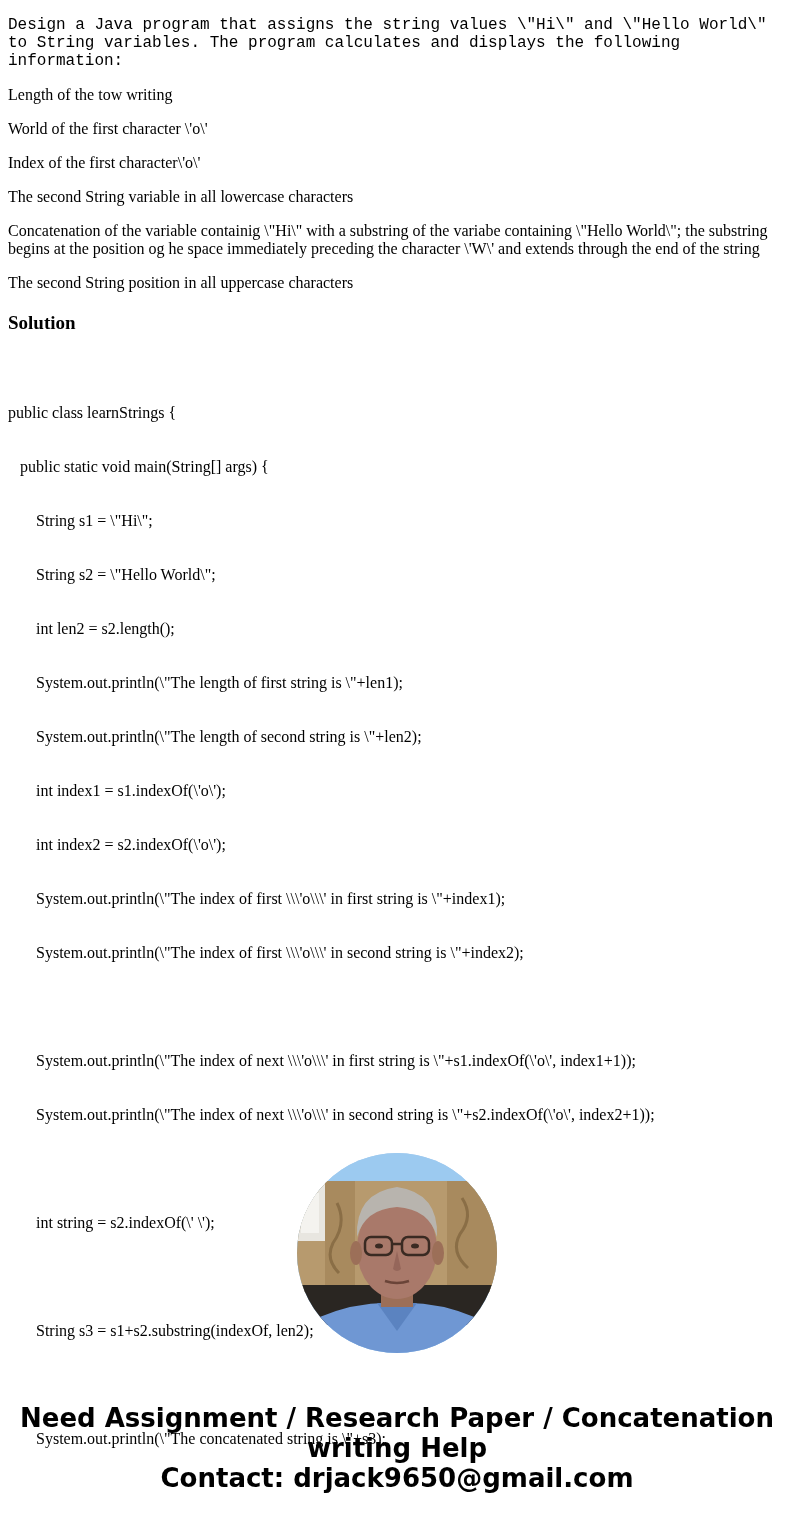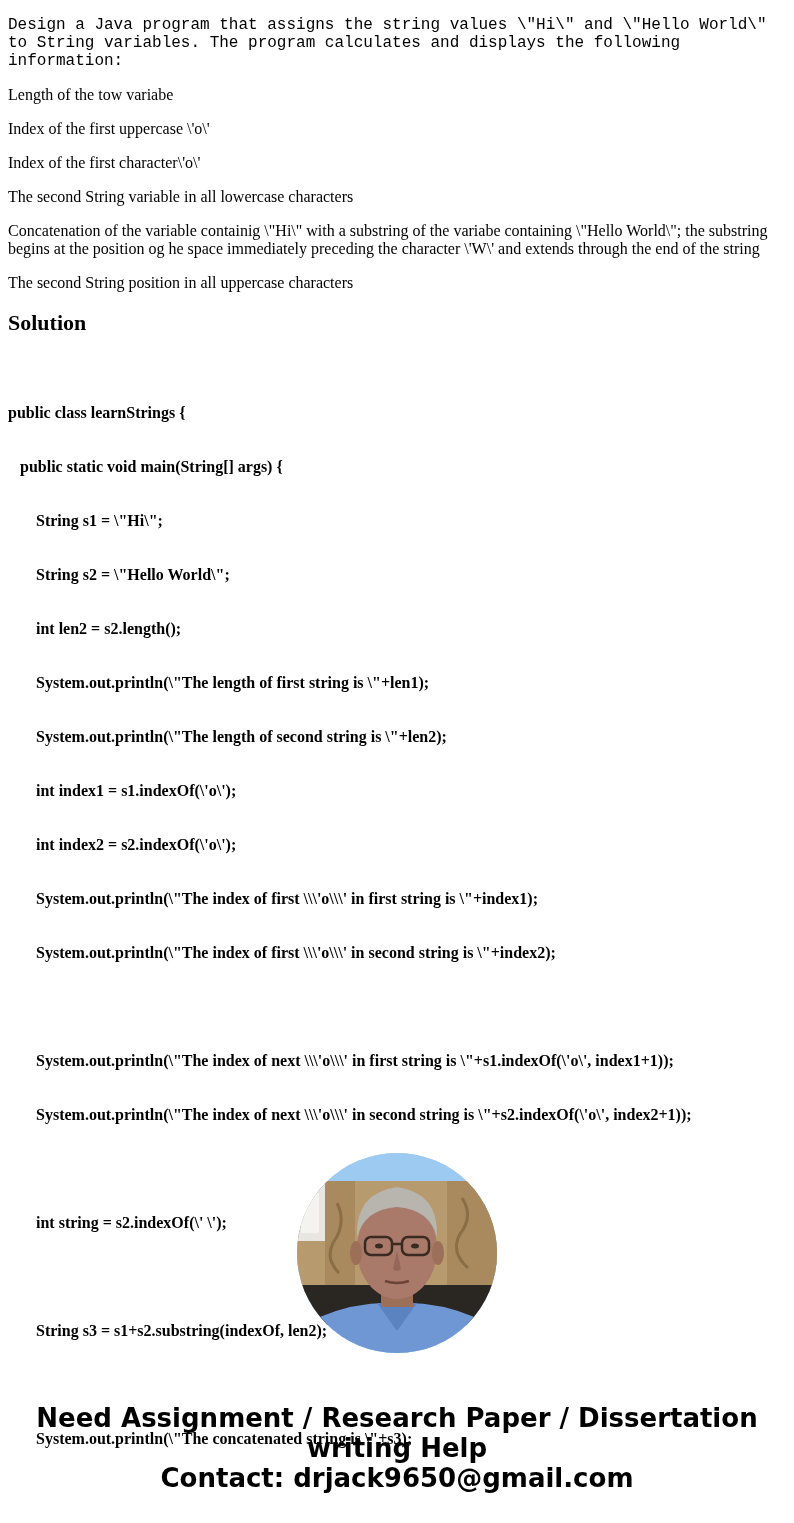--- a/index.html
+++ b/index.html
@@ -12,33 +12,33 @@
       position: relative;
     }
     .content { padding: 8px 8px 0 8px; }
     .question p {
       margin: 0 0 16px 0;
       line-height: 18px;
     }
     .question p.first { margin-top: 8px; font-family: Liberation Mono, monospace; }
     h3.solution-heading {
       font-family: "Liberation Serif", serif;
-      font-size: 22px;
+      font-size: 19px;
       font-weight: bold;
       margin: 20px 0 8px 0;
       line-height: 22px;
     }
     .code-block {
       margin-top: 34px;
       white-space: pre;
       line-height: 18px;
       font-family: "Liberation Serif", serif;
       font-size: 16px;
     }
-    .code-line { display: block; min-height: 18px; font-weight: bold; }
+    .code-line { display: block; min-height: 18px; }
     .avatar-wrap {
       position: absolute;
       left: 297px;
       top: 1153px;
       width: 200px;
       height: 200px;
     }
     .avatar {
       width: 200px;
       height: 200px;
@@ -60,22 +60,22 @@
       color: #000000;
     }
     .footer div { display: block; }
   </style>
 </head>
 <body>
 
 <div class="content">
   <div class="question">
     <p class="first">Design a Java program that assigns the string values \"Hi\" and \"Hello World\" to String variables. The program calculates and displays the following information:</p>
-    <p>Length of the tow variabe</p>
-    <p>Index of the first uppercase \'o\'</p>
+    <p>Length of the tow writing</p>
+    <p>World of the first character \'o\'</p>
     <p>Index of the first character\'o\'</p>
     <p>The second String variable in all lowercase characters</p>
     <p>Concatenation of the variable containig \"Hi\" with a substring of the variabe containing \"Hello World\"; the substring begins at the position og he space immediately preceding the character \'W\' and extends through the end of the string</p>
     <p>The second String position in all uppercase characters</p>
   </div>
 
   <h3 class="solution-heading">Solution</h3>
 
   <div class="code-block">
     <span class="code-line">public class learnStrings {</span>
@@ -148,16 +148,16 @@
       <ellipse cx="118" cy="93" rx="4" ry="2.5" fill="#3a2a22"></ellipse>
 
       <path d="M100 98 L96 116 Q100 120 104 116 Z" fill="#95665a"></path>
 
       <path d="M88 128 Q100 132 112 128" stroke="#6a4438" stroke-width="2.5" fill="none"></path>
     </svg>
   </div>
 </div>
 
 <div class="footer">
-  <div>Need Assignment / Research Paper / Dissertation</div>
+  <div>Need Assignment / Research Paper / Concatenation</div>
   <div>writing Help</div>
   <div>Contact: drjack9650@gmail.com</div>
 </div>
 
 </body></html>

